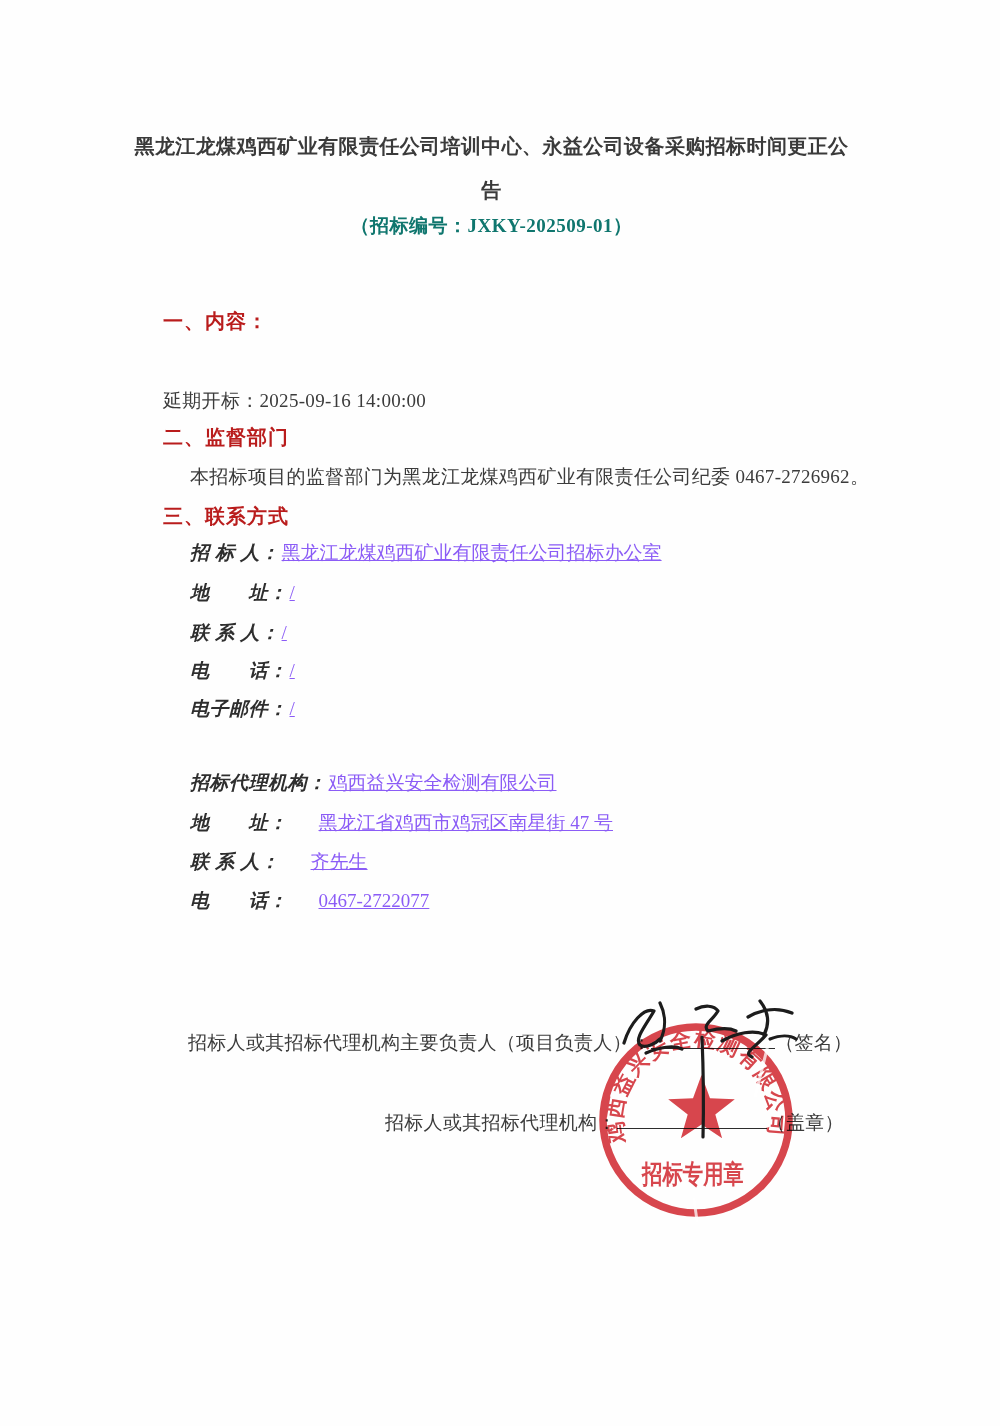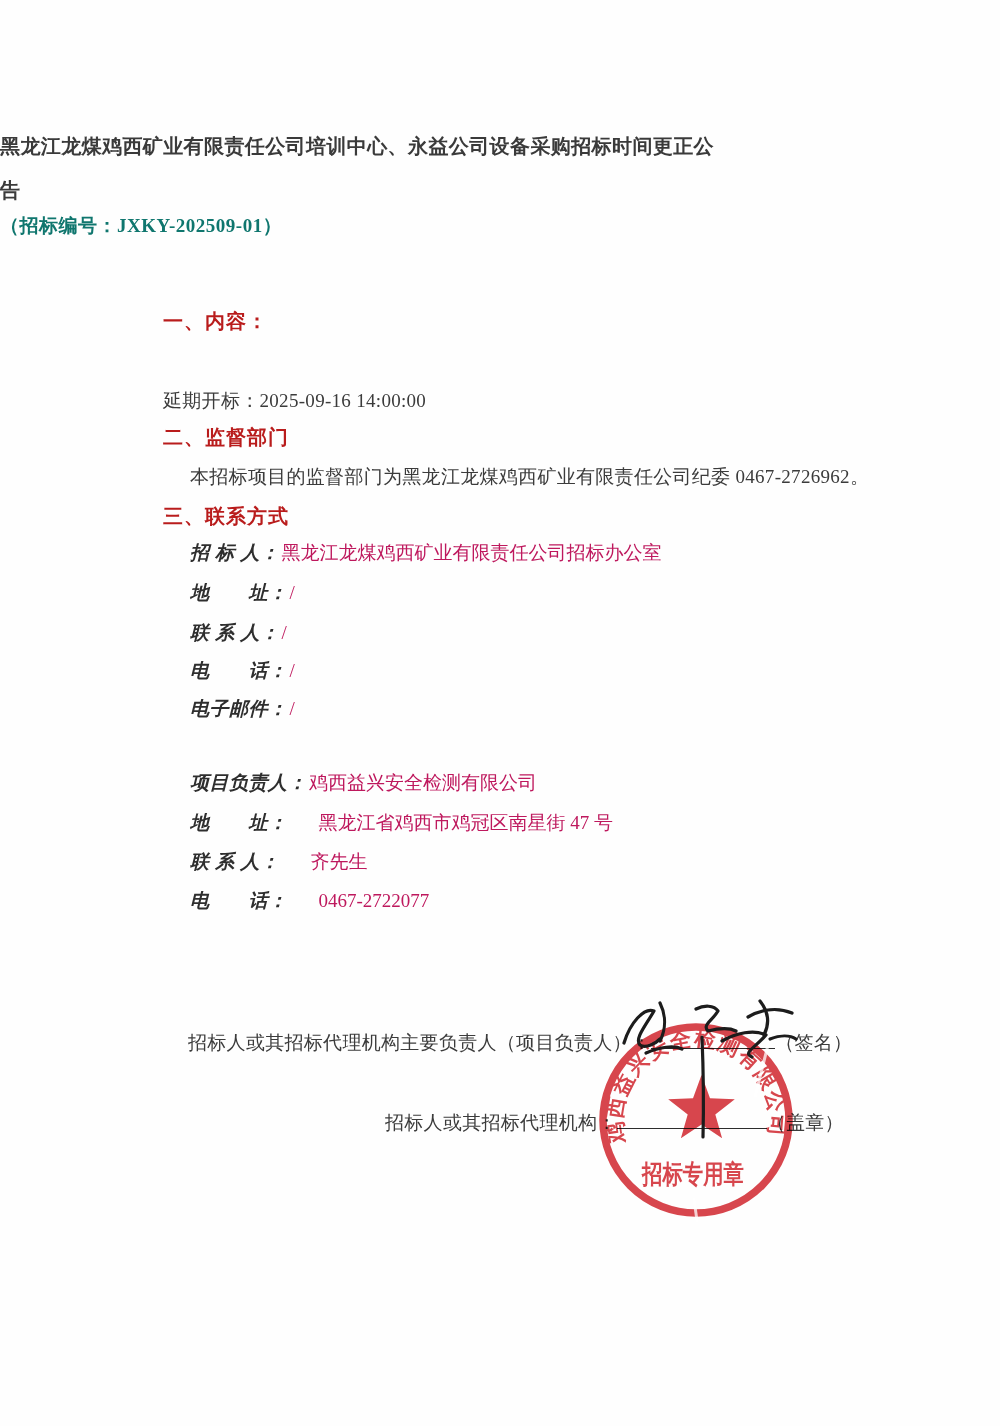--- a/index.html
+++ b/index.html
@@ -3,28 +3,28 @@
 <meta charset="utf-8">
 <style>
   html,body{margin:0;padding:0;background:#e9e9e9;}
   .page{
     position:relative;width:1000px;height:1426px;margin:0 auto;
     background:#fefefe;overflow:hidden;
     font-family:"Liberation Serif","DejaVu Serif",serif;
     color:#343434;
   }
   .abs{position:absolute;white-space:nowrap;}
-  .center{left:0;width:889px;}
+  .center{left:0;width:889px;text-align:center;padding-left:47px;}
   .title{font-size:20px;letter-spacing:0.4px;font-weight:600;color:#3a3a3a;}
   .subtitle{font-size:19px;font-weight:600;color:#0f766e;letter-spacing:0.5px;}
   .hd{font-family:"Liberation Sans","DejaVu Sans",sans-serif;font-weight:700;font-size:20px;color:#b91c1c;letter-spacing:1px;}
   .body-text{font-size:19px;color:#3b3b3b;letter-spacing:0.3px;}
   .row{position:absolute;white-space:nowrap;font-size:19px;}
   .lab{font-family:"Liberation Sans","DejaVu Sans",sans-serif;font-weight:700;color:#2e2e2e;letter-spacing:0.5px;font-style:italic;}
-  .val{color:#be185d;margin-left:2px;}
+  .val{color:#8b5cf6;margin-left:2px;text-decoration:underline;}
   .gap{margin-left:31px;}
   .sig{font-size:19px;color:#3b3b3b;letter-spacing:0.3px;}
   .uline{display:inline-block;height:0.95em;border-bottom:1.7px solid #2c2c2c;vertical-align:baseline;}
   .stamp{position:absolute;left:598px;top:1022px;width:196px;height:196px;mix-blend-mode:multiply;opacity:0.93;z-index:3;}
   .crease{position:absolute;background:rgba(255,255,255,0.75);z-index:4;}
   .ink{position:absolute;left:610px;top:995px;width:200px;height:150px;z-index:5;}
 </style>
 </head>
 <body>
 
@@ -52,21 +52,21 @@
     <span class="lab">联 系 人：</span><span class="val">/</span>
   </div>
   <div class="row" style="left:190px;top:658px">
     <span class="lab">电　　话：</span><span class="val">/</span>
   </div>
   <div class="row" style="left:190px;top:696px">
     <span class="lab">电子邮件：</span><span class="val">/</span>
   </div>
 
   <div class="row" style="left:190px;top:770px">
-    <span class="lab">项目负责人：</span><span class="val">鸡西益兴安全检测有限公司</span>
+    <span class="lab">招标代理机构：</span><span class="val">鸡西益兴安全检测有限公司</span>
   </div>
   <div class="row" style="left:190px;top:810px">
     <span class="lab">地　　址：</span><span class="val gap">黑龙江省鸡西市鸡冠区南星街 47 号</span>
   </div>
   <div class="row" style="left:190px;top:849px">
     <span class="lab">联 系 人：</span><span class="val gap">齐先生</span>
   </div>
   <div class="row" style="left:190px;top:888px">
     <span class="lab">电　　话：</span><span class="val gap">0467-2722077</span>
   </div>

